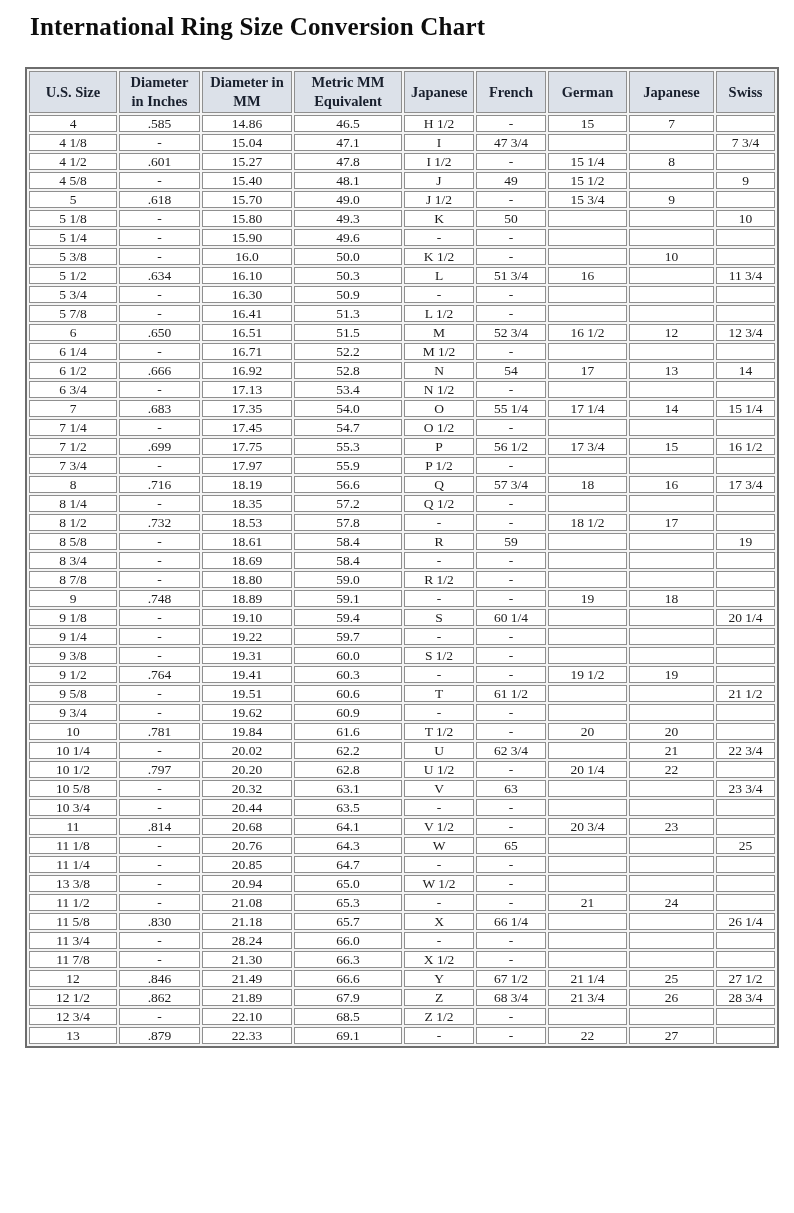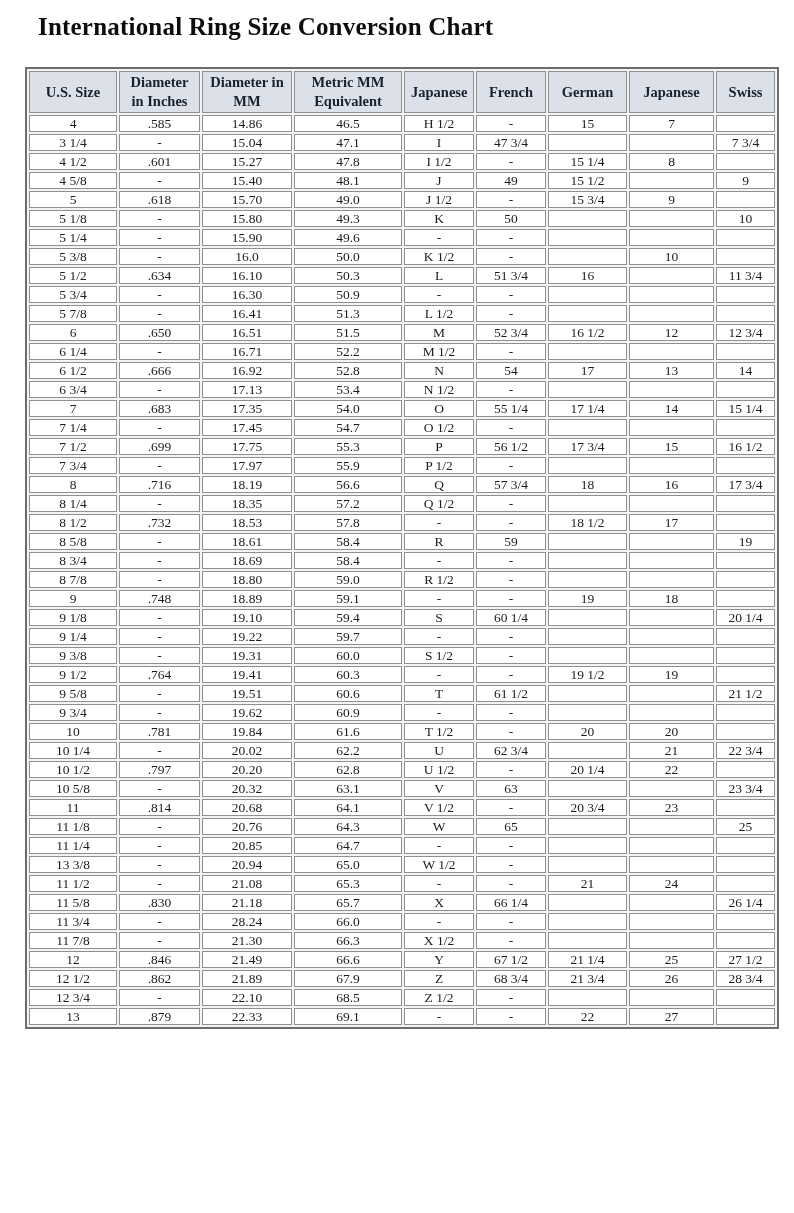--- a/index.html
+++ b/index.html
@@ -18,21 +18,21 @@
     background: var(--page-bg);
     font-family: "Liberation Serif", "DejaVu Serif", serif;
   }
   .page {
     width: 794px;
     min-height: 1213px;
     background: var(--page-bg);
   }
   h1.page-title {
     margin: 0;
-    padding: 13px 0 0 38px;
+    padding: 13px 0 0 30px;
     font-size: 25px;
     font-weight: bold;
     color: #0d0d0d;
     letter-spacing: 0.2px;
   }
   table.ring-table {
     margin: 26px 0 8px 25px;
     width: 746px;
     table-layout: fixed;
     border-collapse: separate;
@@ -113,21 +113,21 @@
           <td>.585</td>
           <td>14.86</td>
           <td>46.5</td>
           <td>H 1/2</td>
           <td>-</td>
           <td>15</td>
           <td>7</td>
           <td></td>
         </tr>
         <tr>
-          <td>3 1/4</td>
+          <td>4 1/8</td>
           <td>-</td>
           <td>15.04</td>
           <td>47.1</td>
           <td>I</td>
           <td>47 3/4</td>
           <td></td>
           <td></td>
           <td>7 3/4</td>
         </tr>
         <tr>
@@ -498,20 +498,31 @@
           <td>-</td>
           <td>20.32</td>
           <td>63.1</td>
           <td>V</td>
           <td>63</td>
           <td></td>
           <td></td>
           <td>23 3/4</td>
         </tr>
         <tr>
+          <td>10 3/4</td>
+          <td>-</td>
+          <td>20.44</td>
+          <td>63.5</td>
+          <td>-</td>
+          <td>-</td>
+          <td></td>
+          <td></td>
+          <td></td>
+        </tr>
+        <tr>
           <td>11</td>
           <td>.814</td>
           <td>20.68</td>
           <td>64.1</td>
           <td>V 1/2</td>
           <td>-</td>
           <td>20 3/4</td>
           <td>23</td>
           <td></td>
         </tr>

